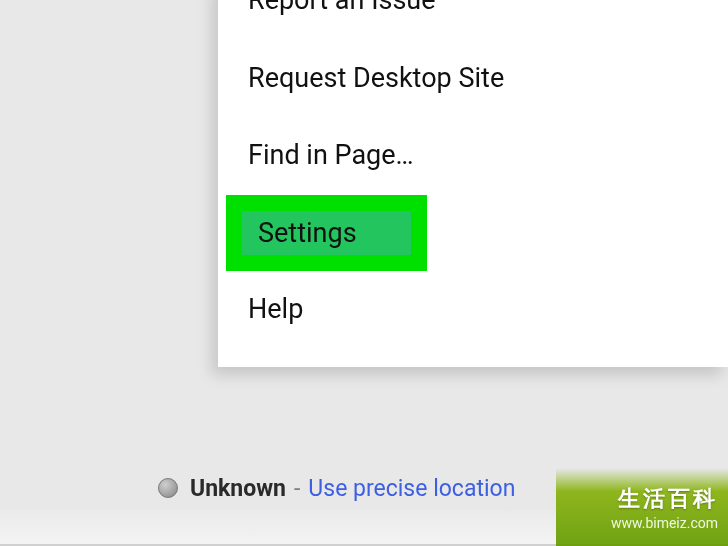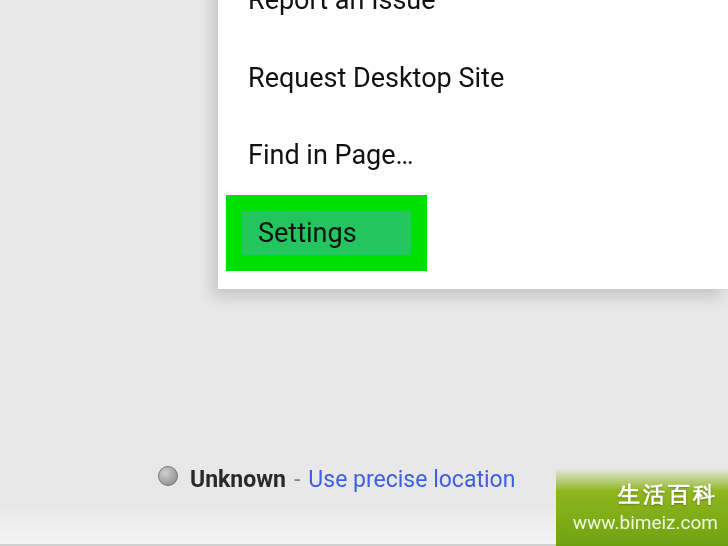--- a/index.html
+++ b/index.html
@@ -60,21 +60,21 @@
       color: #111;
       background: #22c55e;
     }
     .location-bar {
       position: absolute;
       left: 0;
       right: 0;
       bottom: 36px;
       height: 44px;
       display: flex;
-      align-items: flex-start;
+      align-items: center;
       padding-left: 158px;
       color: #404040;
       font-size: 23px;
     }
     .loc-dot {
       width: 20px;
       height: 20px;
       border-radius: 50%;
       background: radial-gradient(circle at 35% 32%, #cfcfcf 0%, #9a9a9a 70%, #7a7a7a 100%);
       border: 1px solid #777;
@@ -111,21 +111,21 @@
     }
     .watermark .cn {
       font-size: 22px;
       font-weight: 700;
       letter-spacing: 3px;
       color: #fff;
       text-shadow: 0 1px 2px rgba(0,0,0,0.3);
       white-space: nowrap;
     }
     .watermark .url {
-      font-size: 19px;
+      font-size: 14px;
       color: #f0f8dd;
       margin-top: 1px;
       white-space: nowrap;
     }
     .divider {
       position: absolute;
       left: 0;
       right: 0;
       bottom: 0;
       height: 2px;
@@ -156,20 +156,23 @@
     <span>Find in Page…</span>
   </div>
 
   <div class="highlight-wrap">
     <div class="highlight-inner">
       <span>Settings</span>
     </div>
     <div class="highlight-border"></div>
   </div>
 
+  <div class="menu-item">
+    <span>Help</span>
+  </div>
 </div>
 
 <div class="location-bar">
   <span class="loc-dot"></span>
   <span class="loc-unknown">Unknown</span>
   <span class="loc-sep">-</span>
   <a class="loc-link">Use precise location</a>
 </div>
 
 <div class="bottom-gradient"></div>

